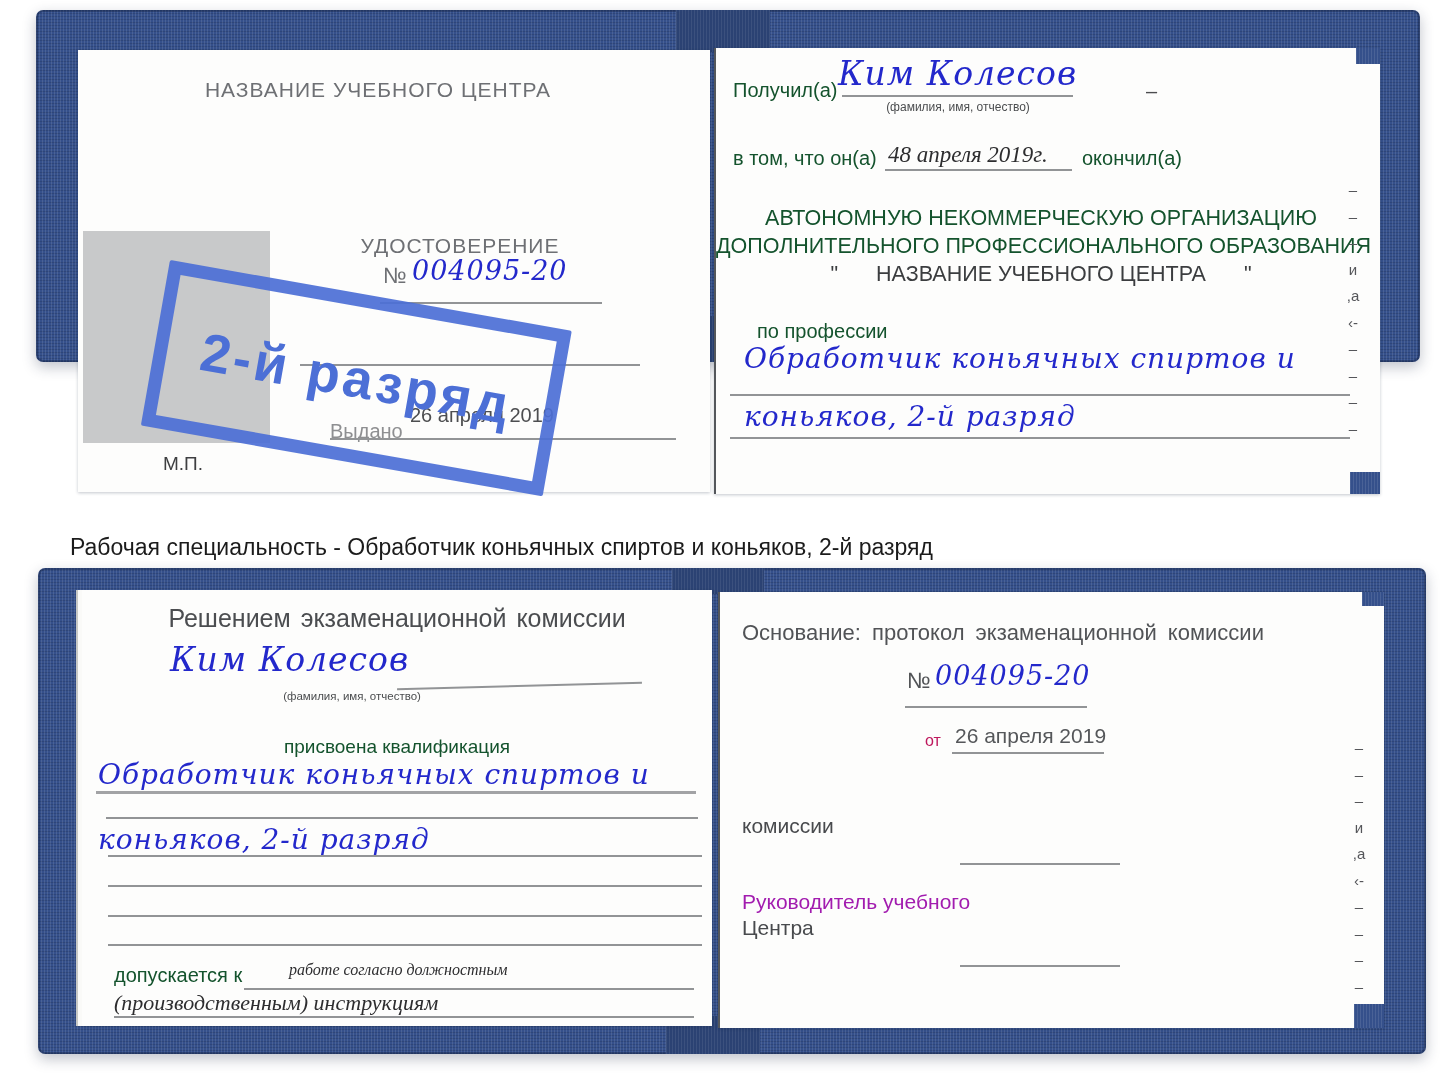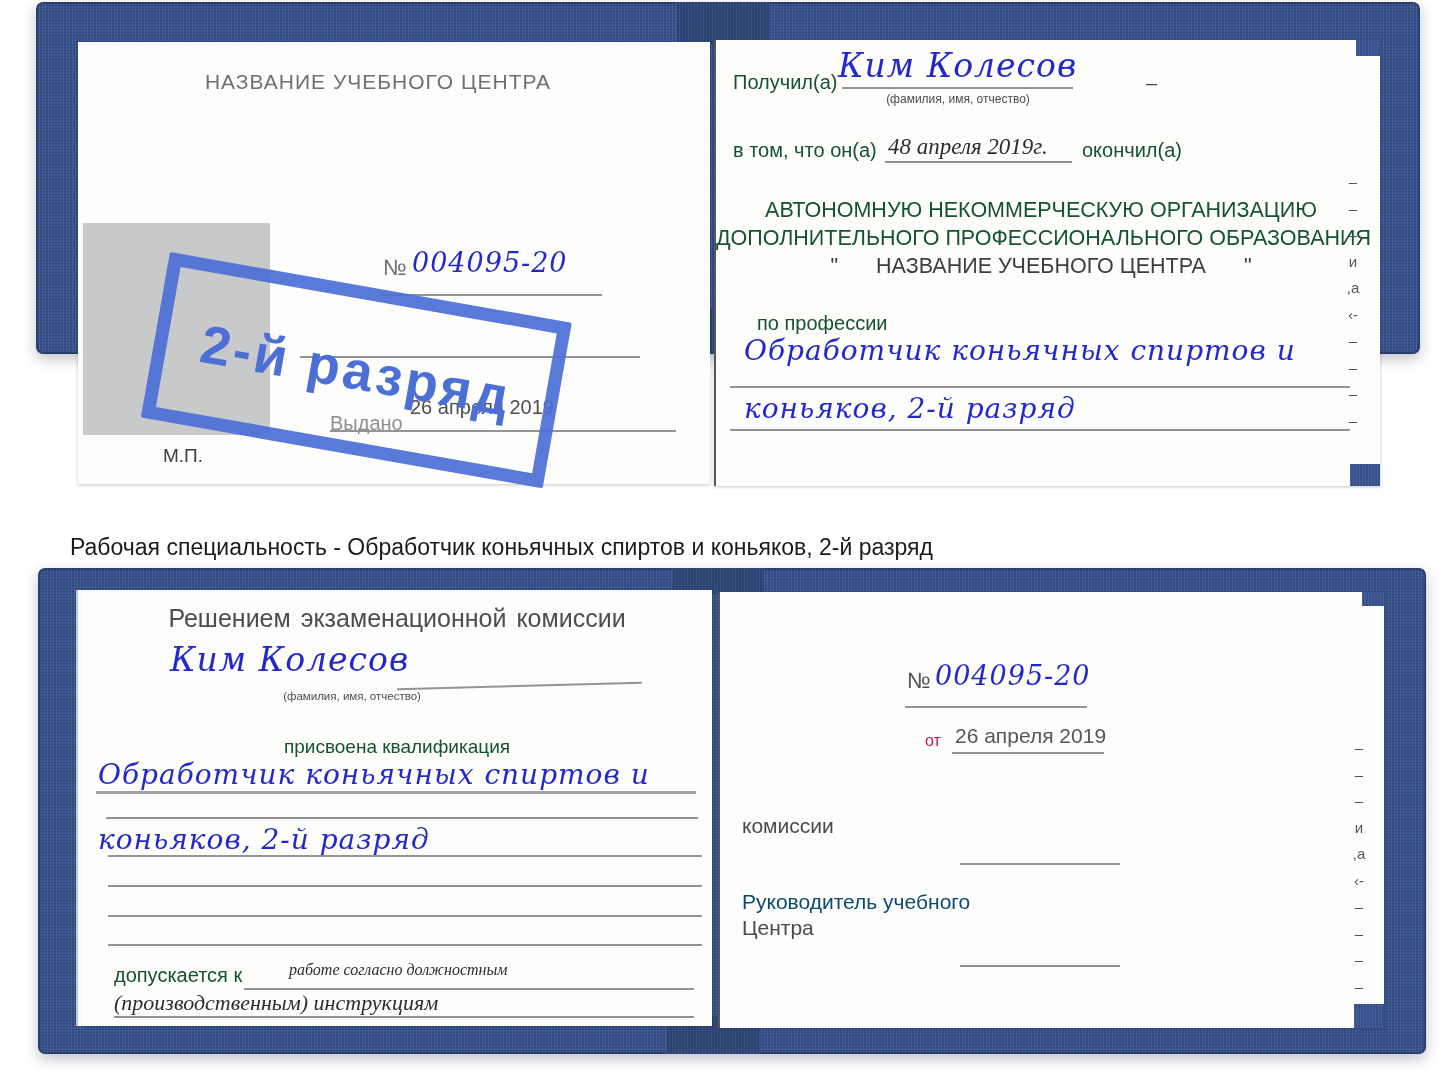--- a/index.html
+++ b/index.html
@@ -37,27 +37,28 @@
       gap:10px;font-size:15px;color:#55565a;line-height:1.1;}
   .photo{position:absolute;background:#c8c9ca;}
   .caption-line{position:absolute;font-weight:500;color:#1b1b1b;white-space:nowrap;}
   .hint{font-size:12px;color:#4b4d4f;}
 </style>
 </head>
 <body>
 
 <div class="canvas">
 
-  <section class="spread" style="left:36px;top:2px;width:1384px;height:352px;">
+  <section class="spread" style="left:36px;top:10px;width:1384px;height:352px;">
     <div class="tab" style="left:640px;top:0;width:94px;height:42px;"></div>
     <div class="tab" style="left:634px;bottom:0;width:92px;height:46px;"></div>
 
     <div class="page" style="left:42px;top:40px;width:632px;height:442px;">
       <div class="print print-gray center" style="left:10px;width:580px;top:28px;font-size:21px;letter-spacing:1px;">НАЗВАНИЕ УЧЕБНОГО ЦЕНТРА</div>
       <div class="photo" style="left:5px;top:181px;width:187px;height:212px;"></div>
+      <div class="print print-gray center" style="left:232px;width:300px;top:184px;font-size:21px;letter-spacing:1px;">УДОСТОВЕРЕНИЕ</div>
       <div class="print print-gray" style="left:305px;top:213px;font-size:22px;">№</div>
       <div class="hw" style="left:334px;top:205px;font-size:27px;">004095-20</div>
       <div class="rule" style="left:302px;width:222px;top:252px;"></div>
       <div class="rule" style="left:222px;width:340px;top:314px;"></div>
       <div class="print" style="left:332px;top:354px;font-size:20px;color:#4d4e50;">26 апреля 2019</div>
       <div class="print print-light" style="left:252px;top:370px;font-size:20px;">Выдано</div>
       <div class="rule" style="left:252px;width:346px;top:388px;"></div>
       <div class="print" style="left:85px;top:403px;font-size:19px;color:#3e3f41;">М.П.</div>
       <div class="stamp" style="left:92px;top:210px;width:382px;height:142px;font-size:54px;">2-й разряд</div>
     </div>
@@ -132,31 +133,32 @@
       <div class="ser-it" style="left:170px;top:371px;font-size:16px;margin-left:37px;">работе согласно должностным</div>
       <div class="rule" style="left:162px;width:450px;top:398px;"></div>
       <div class="ser-it" style="left:32px;top:400px;font-size:22px;">(производственным) инструкциям</div>
       <div class="rule" style="left:32px;width:580px;top:426px;"></div>
     </div>
 
     <div class="page page-right" style="left:680px;top:24px;width:664px;height:436px;">
       <div class="notch" style="right:0;top:0;width:22px;height:14px;"></div>
       <div class="notch" style="right:0;bottom:0;width:30px;height:24px;"></div>
 
+      <div class="print" style="left:22px;top:28px;font-size:22px;word-spacing:5px;color:#515356;">Основание: протокол экзаменационной комиссии</div>
       <div class="print" style="left:187px;top:76px;font-size:22px;color:#515356;">№</div>
       <div class="hw" style="left:215px;top:68px;font-size:27px;">004095-20</div>
       <div class="rule" style="left:185px;width:182px;top:114px;"></div>
       <div class="print" style="left:205px;top:140px;font-size:16px;color:#be185d;">от</div>
       <div class="print" style="left:235px;top:132px;font-size:21px;color:#55575a;">26 апреля 2019</div>
       <div class="rule" style="left:232px;width:152px;top:160px;"></div>
 
       <div class="print" style="left:22px;top:222px;font-size:21px;color:#484a4d;">комиссии</div>
       <div class="rule" style="left:240px;width:160px;top:271px;"></div>
 
-      <div class="print" style="left:22px;top:298px;font-size:21px;color:#0c4a6e;">Руководитель учебного</div>
+      <div class="print" style="left:22px;top:298px;font-size:21px;color:#a21caf;">Руководитель учебного</div>
       <div class="print" style="left:22px;top:324px;font-size:21px;color:#484a4d;">Центра</div>
       <div class="rule" style="left:240px;width:160px;top:373px;"></div>
 
       <div class="marks" style="left:626px;top:148px;width:26px;">
         <span>–</span>
         <span>–</span>
         <span>–</span>
         <span>и</span>
         <span>,а</span>
         <span>‹-</span>

